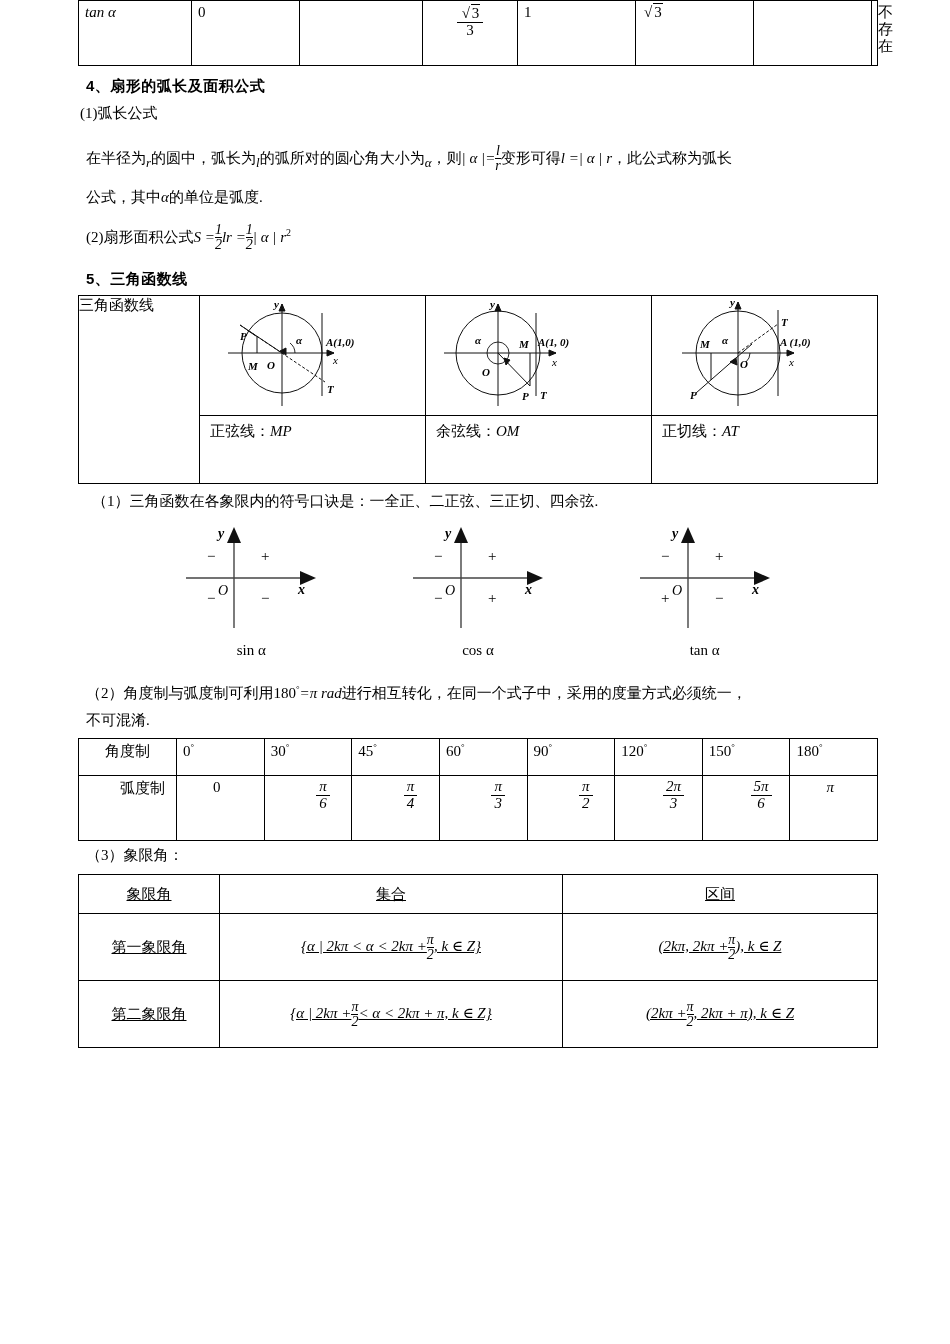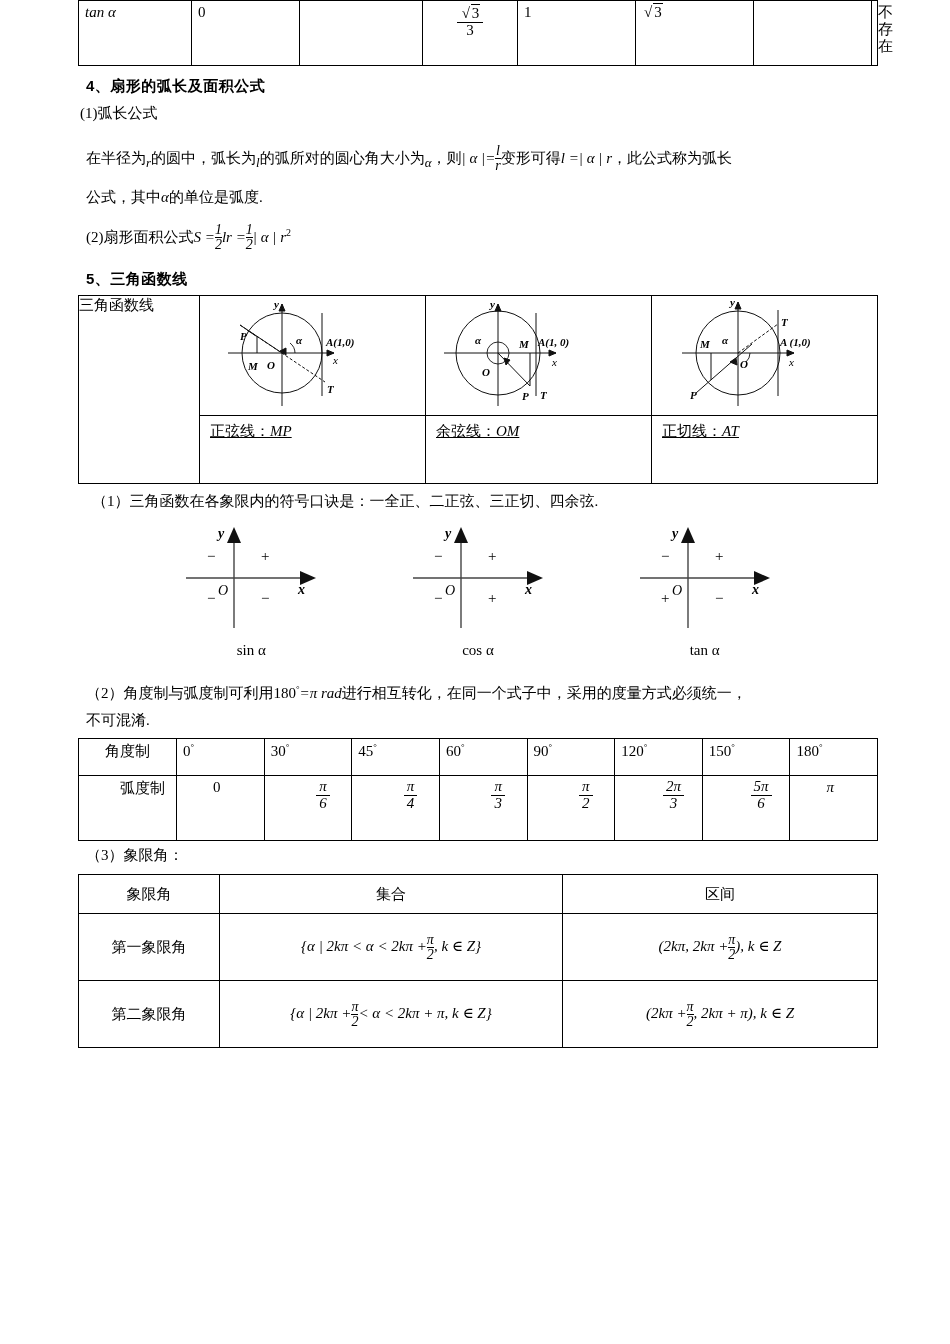--- a/index.html
+++ b/index.html
@@ -111,21 +111,21 @@
   
   #trigline-table { margin-top: 4px; }
   #trigline-table td { padding: 0; }
   .tl-label-cell {
     width: 120px;
     text-align: center;
     vertical-align: middle;
     font-size: 15px;
   }
   .tl-fig-cell { height: 118px; text-align: center; vertical-align: middle; }
-  .tl-name-cell { height: 55px; vertical-align: top; padding: 6px 10px !important; font-size: 15px; text-decoration: underline; }
+  .tl-name-cell { height: 55px; vertical-align: top; padding: 6px 10px !important; font-size: 15px; }
 
   
   .signrow {
     display: flex;
     justify-content: space-around;
     align-items: flex-start;
     margin: 8px 0 4px 0;
     padding: 0 60px;
   }
   .signfig { text-align: center; }
@@ -134,21 +134,21 @@
     margin-top: 2px;
     font-family: "Liberation Serif", serif;
   }
 
   
   #degree-table td { height: 30px; }
   #degree-table tr.row-rad td { height: 58px; padding-left: 36px; }
   #degree-table td:first-child { width: 85px; text-align: center; }
 
   
-  #quad-table td { text-align: center; vertical-align: middle; }
+  #quad-table td { text-align: center; vertical-align: middle; text-decoration: underline; }
   #quad-table td.qa-name { width: 128px; height: 32px; }
   #quad-table tr.qa-body td { height: 60px; }
 
   .nowrap { white-space: nowrap; }
 </style>
 </head>
 <body>
 
 <div class="page">
  <div class="content">

